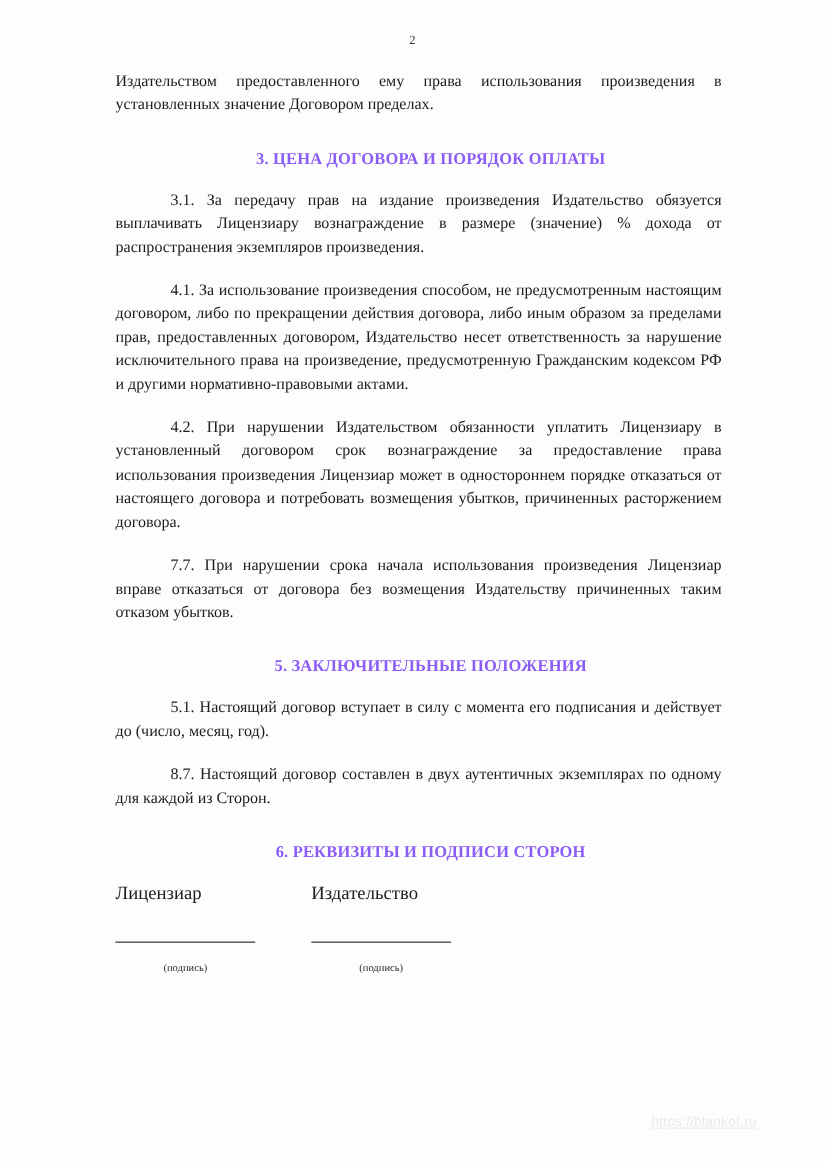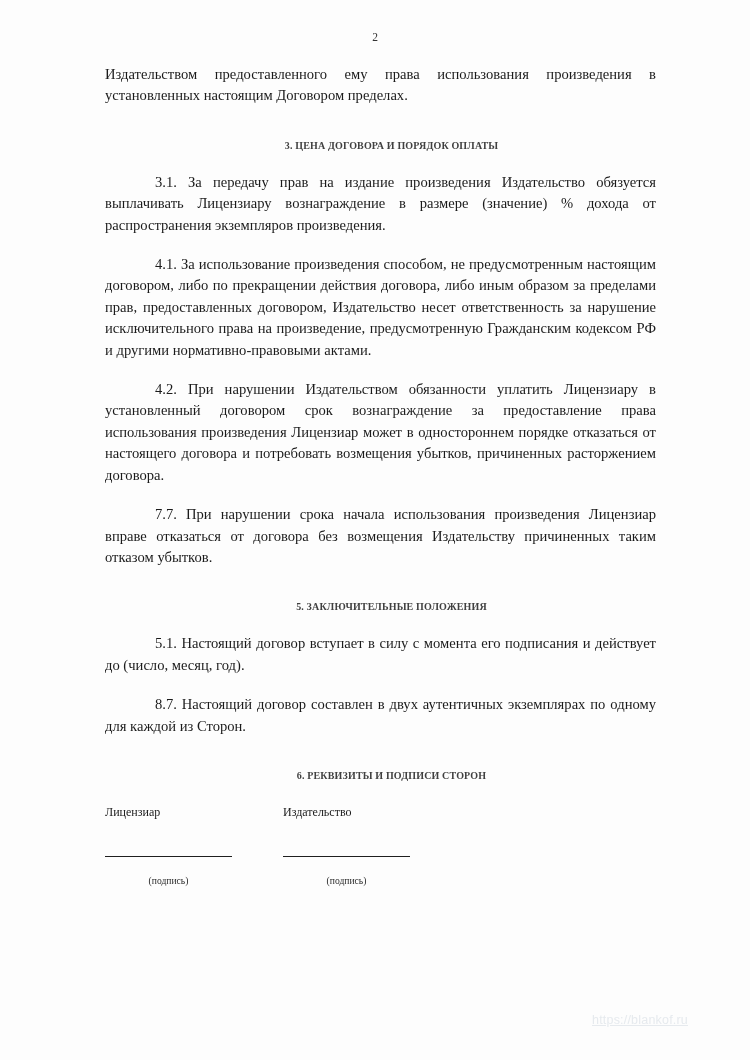--- a/index.html
+++ b/index.html
@@ -46,43 +46,43 @@
     color: #1b1b1b;
     -webkit-hyphens: none;
     hyphens: none;
   }
   p.body-par.indent {
     text-indent: 50px;
   }
   h2.section-heading {
     margin: 0 0 16px 0;
     padding-top: 10px;
-    font-size: 10px;
+    font-size: 15px;
     line-height: 21px;
     font-weight: bold;
     text-align: center;
     letter-spacing: 0.15px;
-    color: #404040;
+    color: #8b5cf6;
   }
   h2.section-heading.offset {
     padding-left: 22px;
   }
   .sign-block {
     margin-top: 12px;
     position: relative;
     height: 90px;
   }
   .sign-col {
     position: absolute;
     top: 0;
   }
   .sign-col.col-1 { left: 0px; }
   .sign-col.col-2 { left: 178px; }
   .sign-party {
-    font-size: 12px;
+    font-size: 17px;
     line-height: 20px;
     color: #1b1b1b;
     white-space: nowrap;
   }
   .sign-rule {
     margin-top: 34px;
     width: 127px;
     border-bottom: 1.1px solid #1f1f1f;
   }
   .sign-caption {
@@ -107,21 +107,21 @@
 </style>
 </head>
 <body>
 
 <div class="page">
 
   <div class="page-number">2</div>
 
   <div class="content">
 
-    <p class="body-par">Издательством предоставленного ему права использования произведения в установленных настоящим Договором пределах.</p>
+    <p class="body-par">Издательством предоставленного ему права использования произведения в установленных значение Договором пределах.</p>
 
     <h2 class="section-heading offset">3. ЦЕНА ДОГОВОРА И ПОРЯДОК ОПЛАТЫ</h2>
     <p class="body-par indent">3.1. За передачу прав на издание произведения Издательство обязуется выплачивать Лицензиару вознаграждение в размере (значение) % дохода от распространения экземпляров произведения.</p>
 
     <p class="body-par indent">4.1. За использование произведения способом, не предусмотренным настоящим договором, либо по прекращении действия договора, либо иным образом за пределами прав, предоставленных договором, Издательство несет ответственность за нарушение исключительного права на произведение, предусмотренную Гражданским кодексом РФ и другими нормативно-правовыми актами.</p>
     <p class="body-par indent">4.2. При нарушении Издательством обязанности уплатить Лицензиару в установленный договором срок вознаграждение за предоставление права использования произведения Лицензиар может в одностороннем порядке отказаться от настоящего договора и потребовать возмещения убытков, причиненных расторжением договора.</p>
     <p class="body-par indent">7.7. При нарушении срока начала использования произведения Лицензиар вправе отказаться от договора без возмещения Издательству причиненных таким отказом убытков.</p>
 
     <h2 class="section-heading offset">5. ЗАКЛЮЧИТЕЛЬНЫЕ ПОЛОЖЕНИЯ</h2>
     <p class="body-par indent">5.1. Настоящий договор вступает в силу с момента его подписания и действует до (число, месяц, год).</p>

